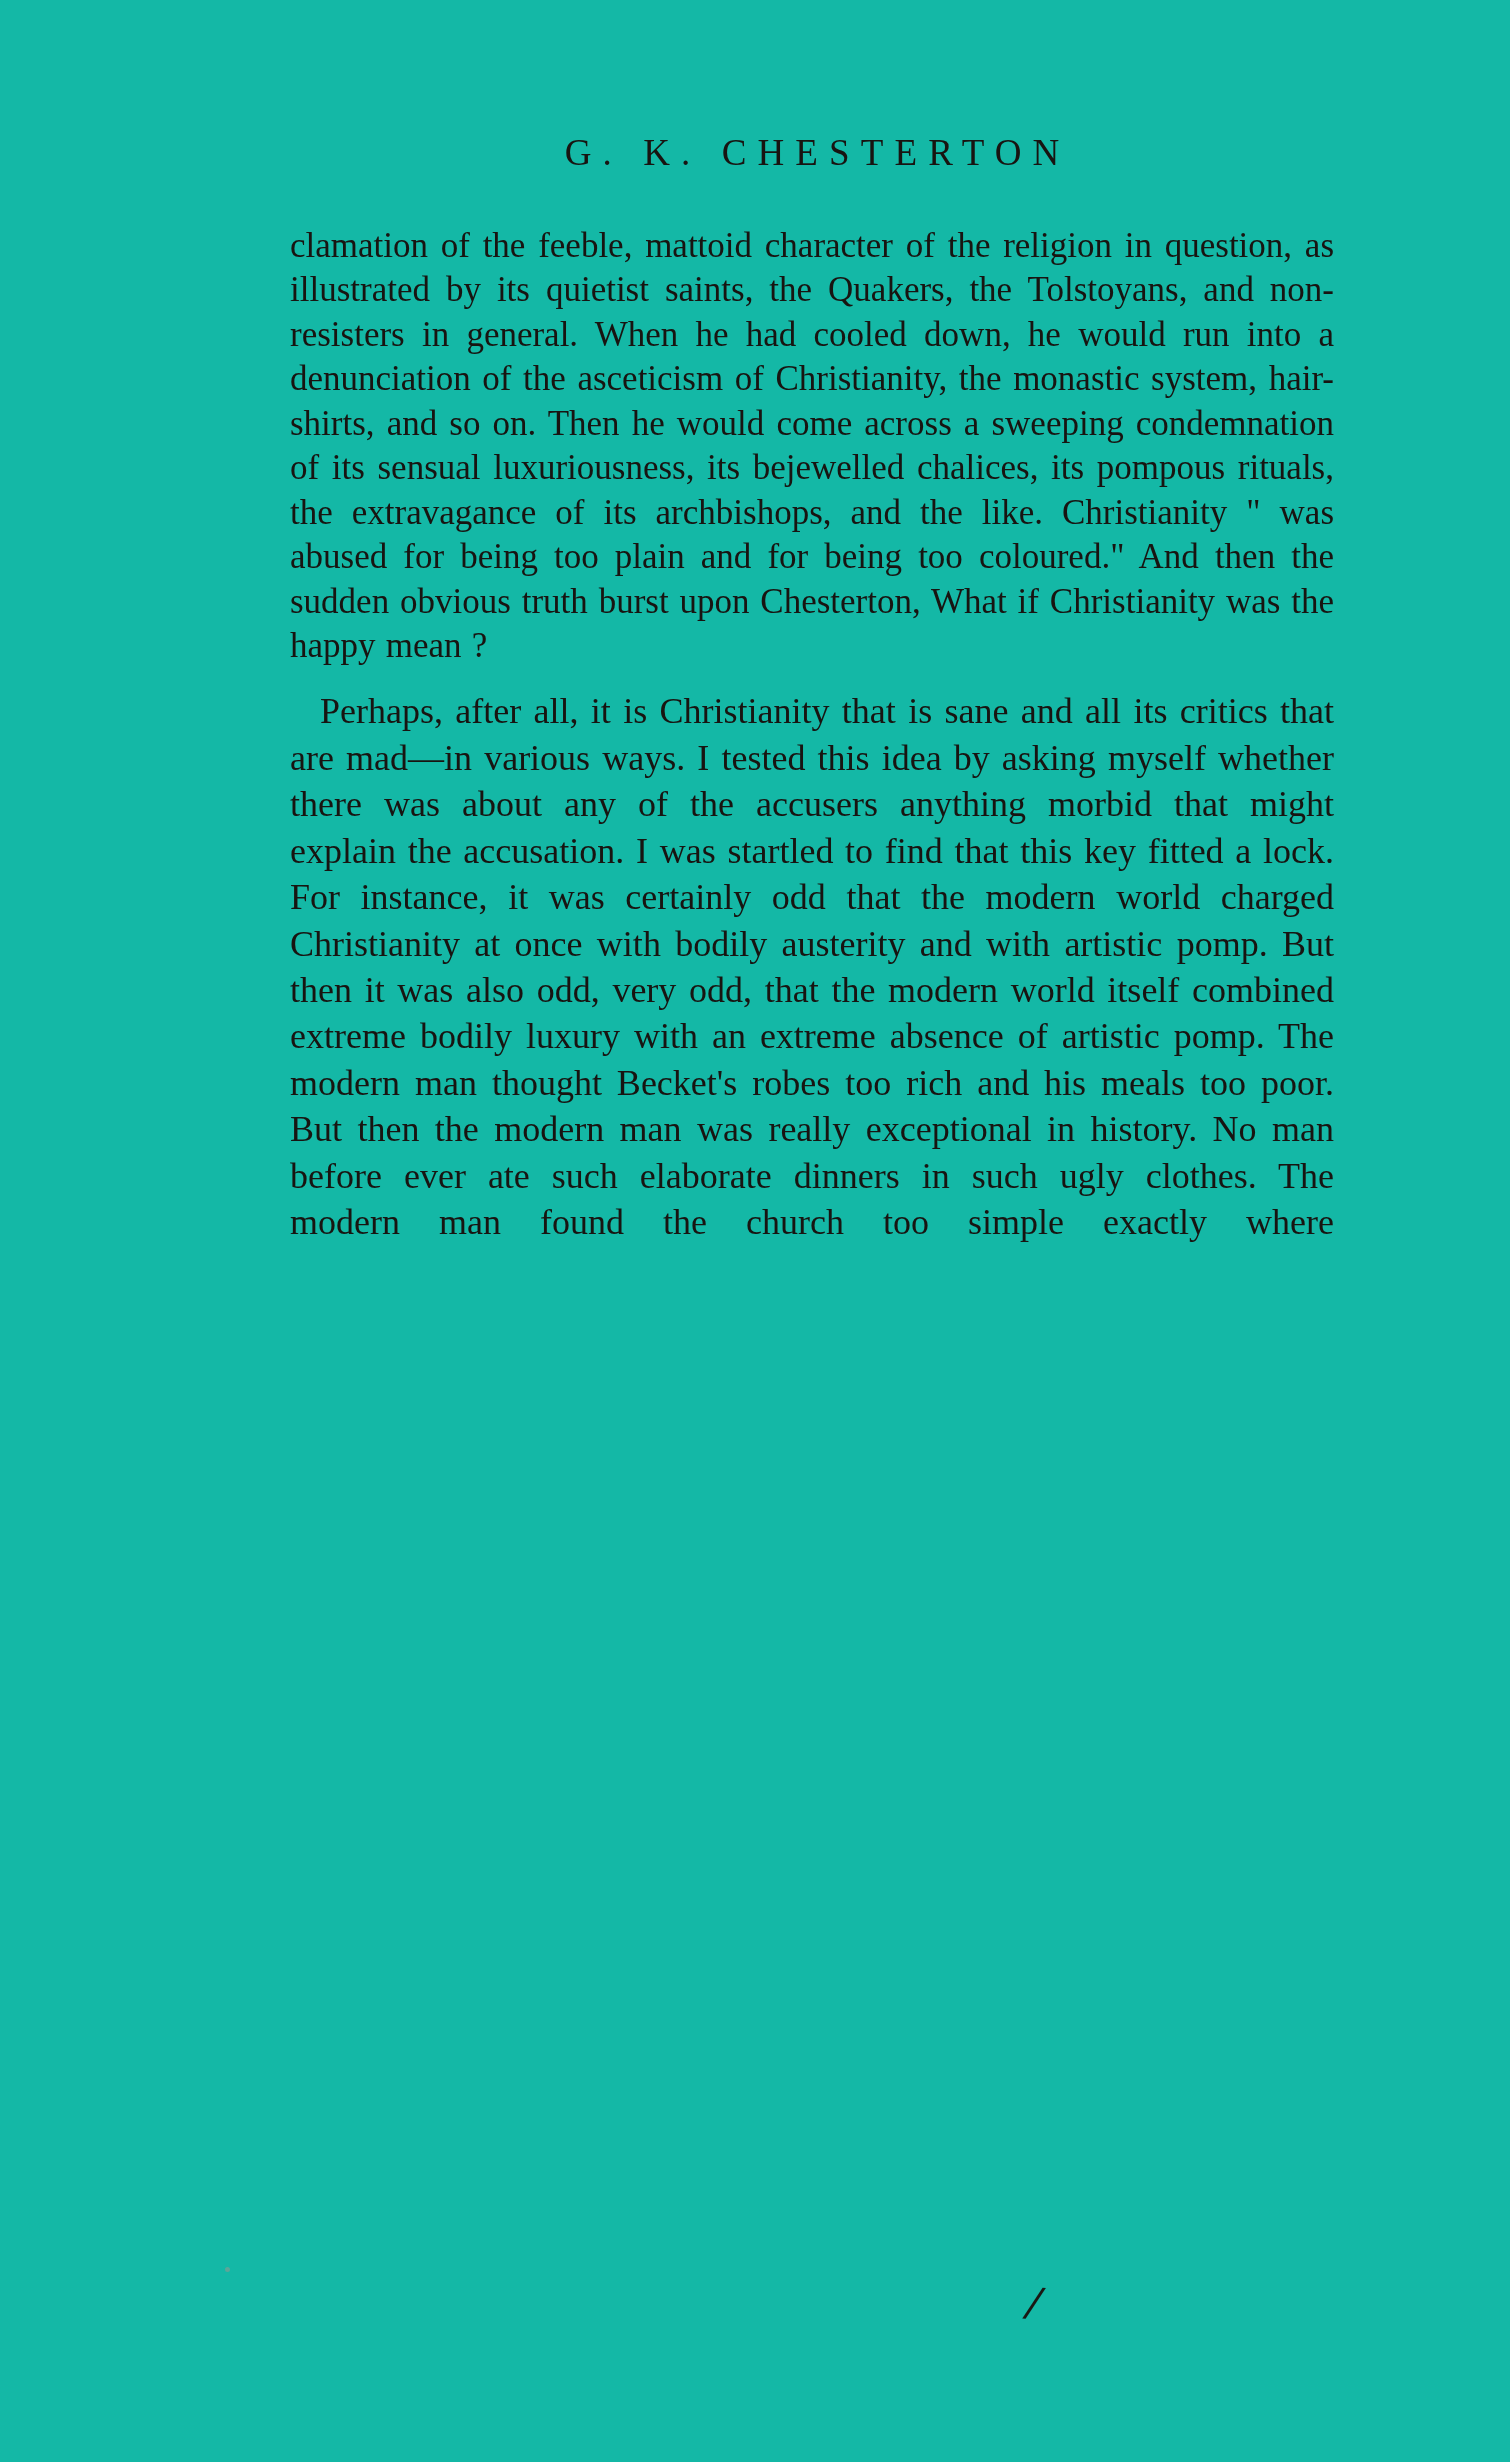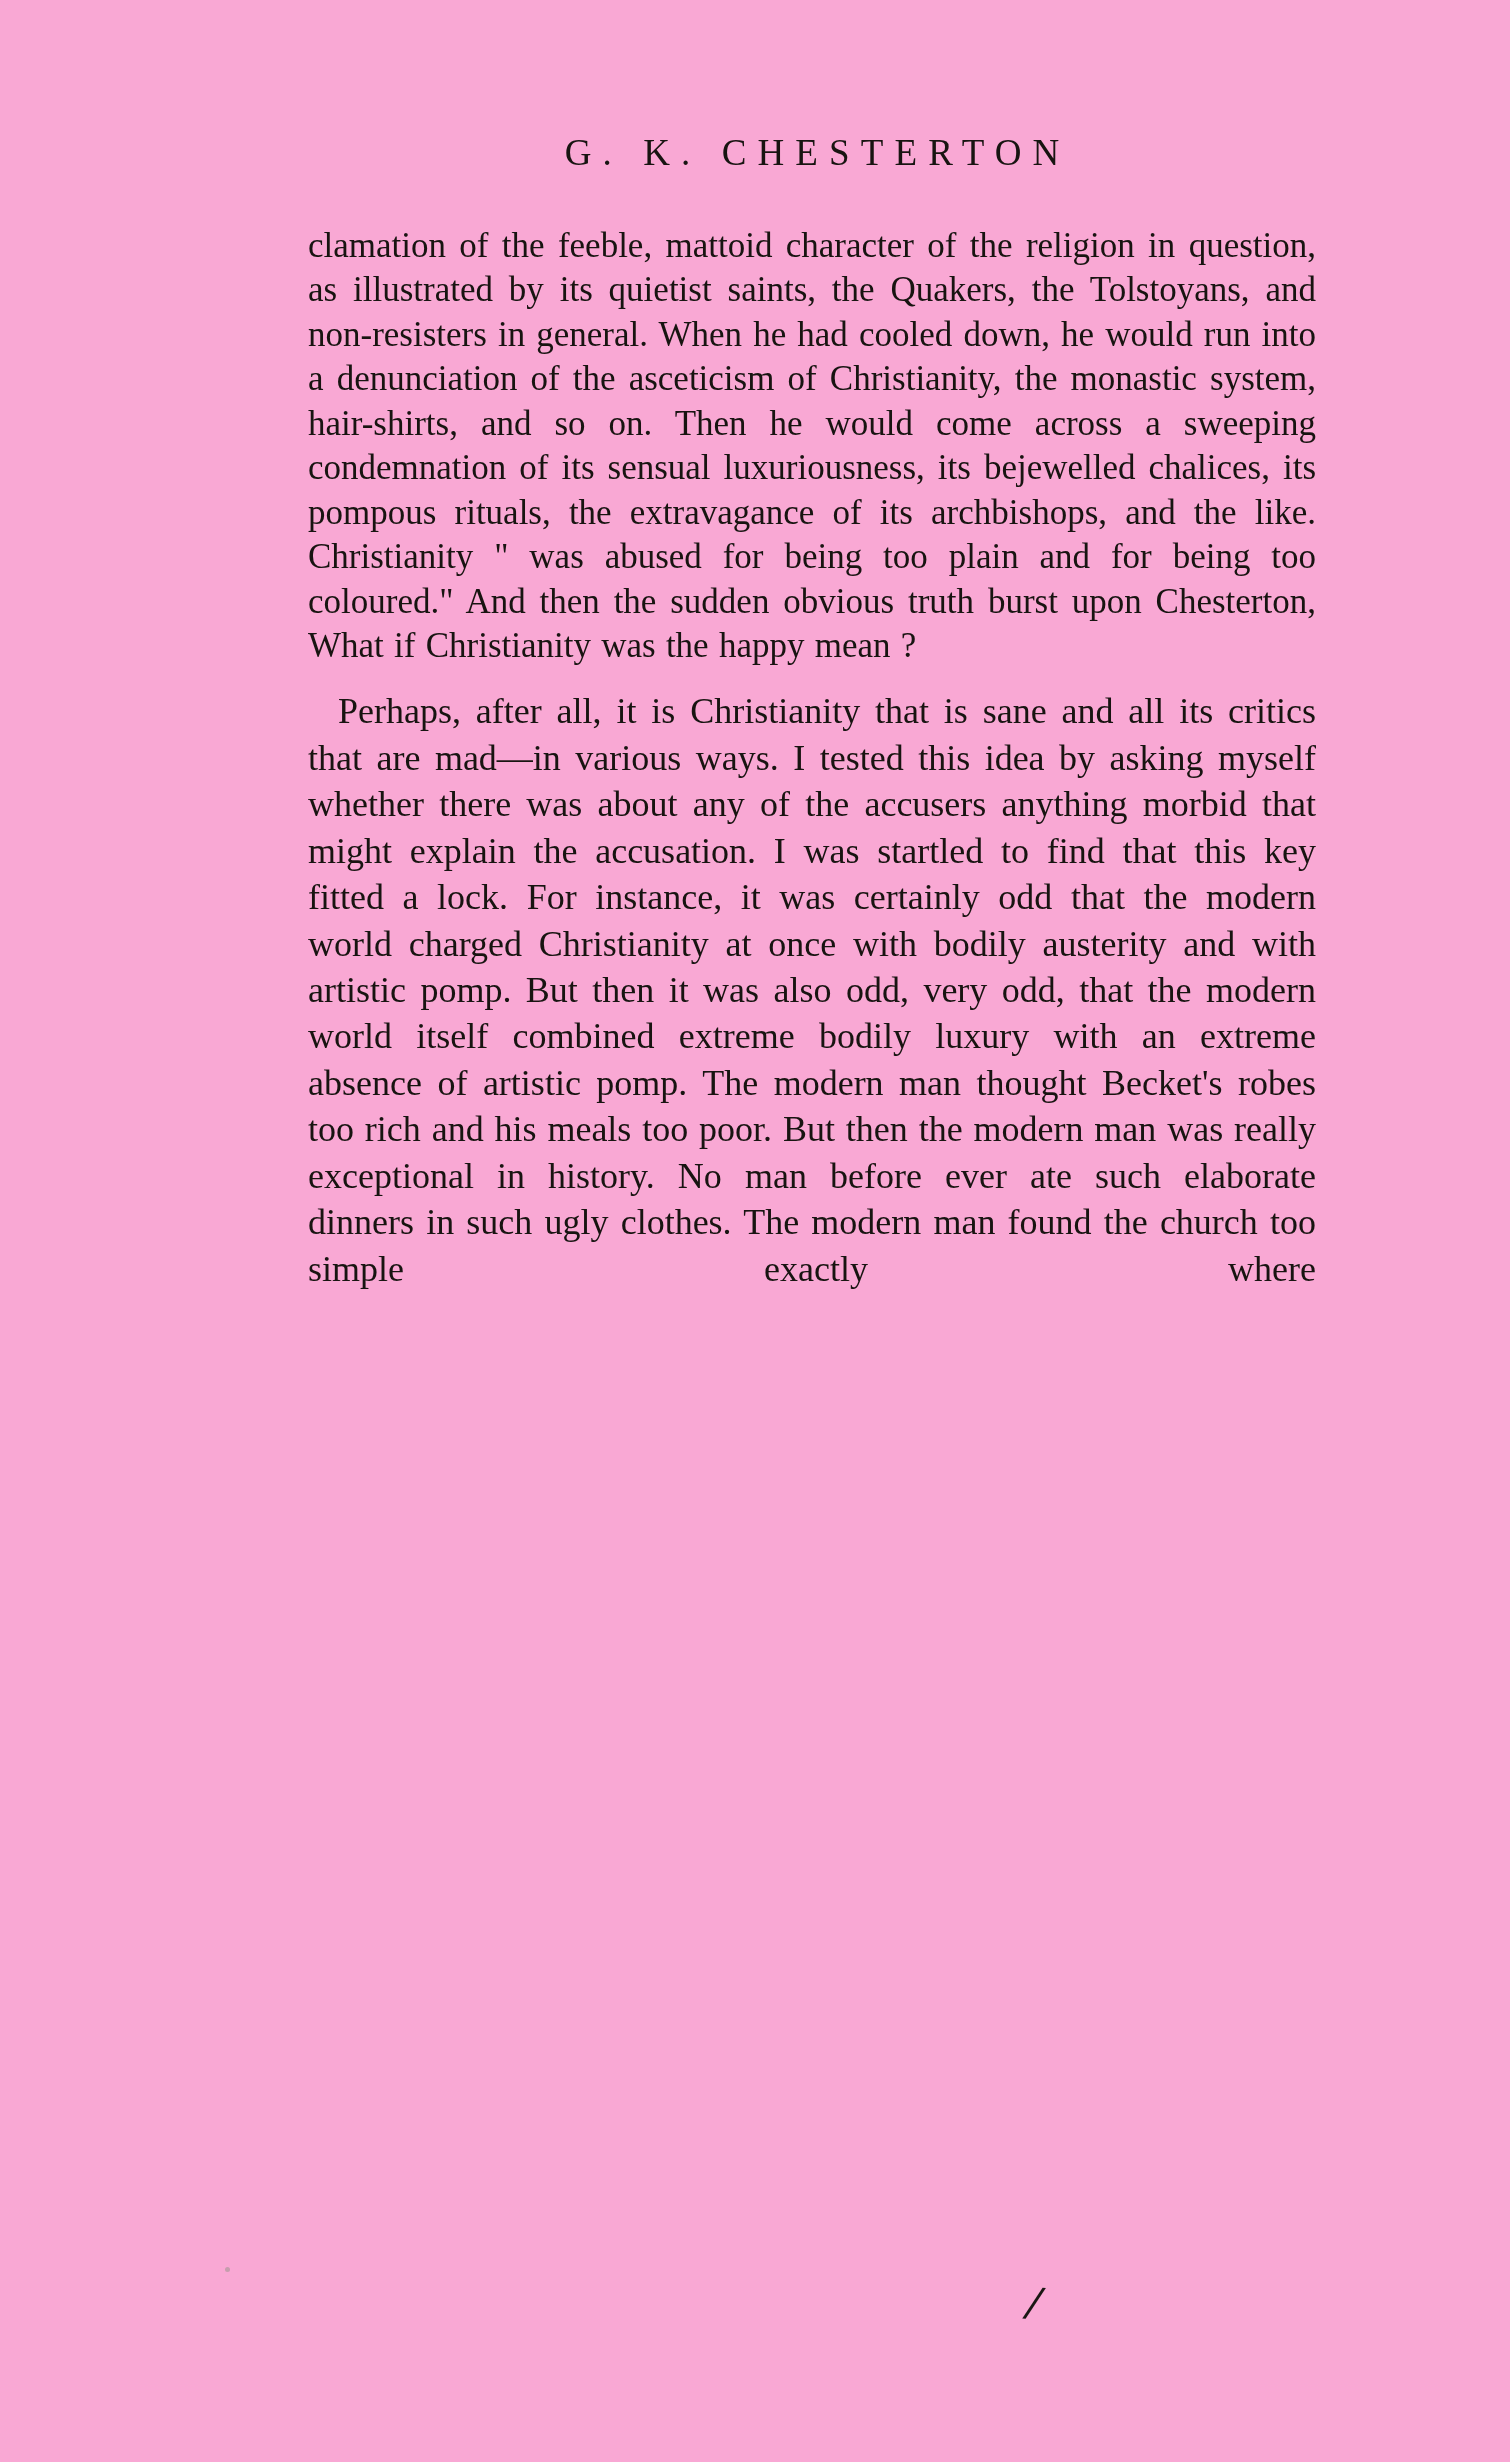--- a/index.html
+++ b/index.html
@@ -2,42 +2,42 @@
 <html style="font-size:12px"><head>
 <meta charset="utf-8">
 <style>
   * { box-sizing: border-box; }
   html, body { margin: 0; padding: 0; background: #e9e7e2; }
   .page {
     position: relative;
     width: 1511px;
     height: 2462px;
     margin: 0 auto;
-    background: #f9a8d4;
+    background: #14b8a6;
     font-family: "Liberation Serif", "DejaVu Serif", serif;
     color: #181411;
     overflow: hidden;
   }
   .content {
     position: absolute;
     left: 290px;
     top: 131px;
     width: 1044px;
   }
   .running-head {
     text-align: center;
     font-size: 37px;
     font-weight: 500;
     letter-spacing: 0.30em;
     text-indent: 0.30em; 
     margin: 0 0 50px 0;
     white-space: nowrap;
   }
   .para {
-    margin: 18px;
+    margin: 0;
     text-align: justify;
     word-spacing: 1.5px;
   }
   .para-first {
     font-size: 35px;
     line-height: 1.27;
     margin-bottom: 20px;
   }
   .para-second {
     font-size: 36px;

